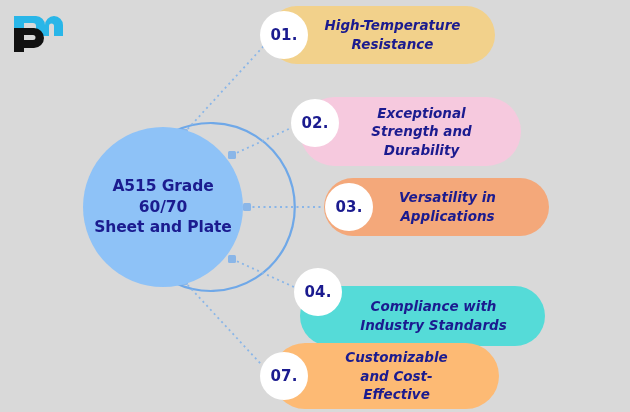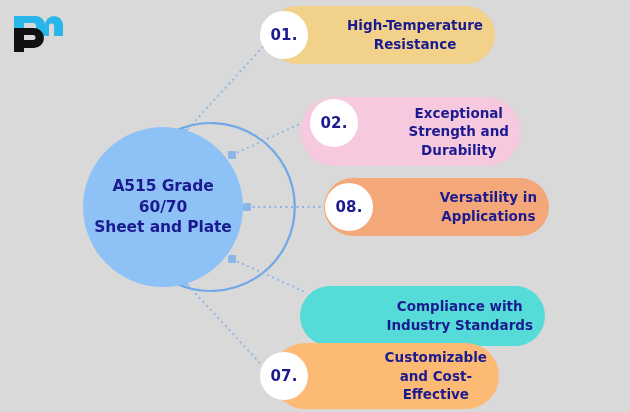--- a/index.html
+++ b/index.html
@@ -62,22 +62,23 @@
     padding: 0 6px;
     white-space: pre-line;
   }
 
   
   .pill {
     position: absolute;
     border-radius: 999px;
     display: flex;
     align-items: center;
-    justify-content: flex-end;
+    justify-content: center;
     z-index: 2;
+    font-style: italic;
   }
   .pill-text {
     color: #1b1b8f;
     font-weight: bold;
     font-size: 13.5px;
     line-height: 1.38;
     text-align: center;
     white-space: pre-line;
     padding-left: 34px;
     padding-right: 12px;
@@ -145,35 +146,38 @@
   </div>
   <div class="badge" style="left:260px; top:11px;">
     <span class="badge-text">01.</span>
   </div>
 
   <div class="pill" style="left:300px; top:89px; width:221px; height:69px; background:#f6c9de;margin-top:8px;">
     <div class="pill-text">Exceptional
 Strength and
 Durability</div>
   </div>
-  <div class="badge" style="left:310px; top:99px;">
+  <div class="badge" style="left:291px; top:99px;">
     <span class="badge-text">02.</span>
   </div>
 
   <div class="pill" style="left:324px; top:178px; width:225px; height:58px; background:#f4a87a;">
     <div class="pill-text">Versatility in
 Applications</div>
   </div>
   <div class="badge" style="left:325px; top:183px;">
-    <span class="badge-text">08.</span>
+    <span class="badge-text">03.</span>
   </div>
 
   <div class="pill" style="left:300px; top:262px; width:245px; height:60px; background:#55dbd8;margin-top:24px;">
     <div class="pill-text">Compliance with
 Industry Standards</div>
+  </div>
+  <div class="badge" style="left:294px; top:268px;">
+    <span class="badge-text">04.</span>
   </div>
 
   <div class="pill" style="left:272px; top:343px; width:227px; height:66px; background:#fdba74;">
     <div class="pill-text">Customizable
 and Cost-
 Effective</div>
   </div>
   <div class="badge" style="left:260px; top:352px;">
     <span class="badge-text">07.</span>
   </div>

